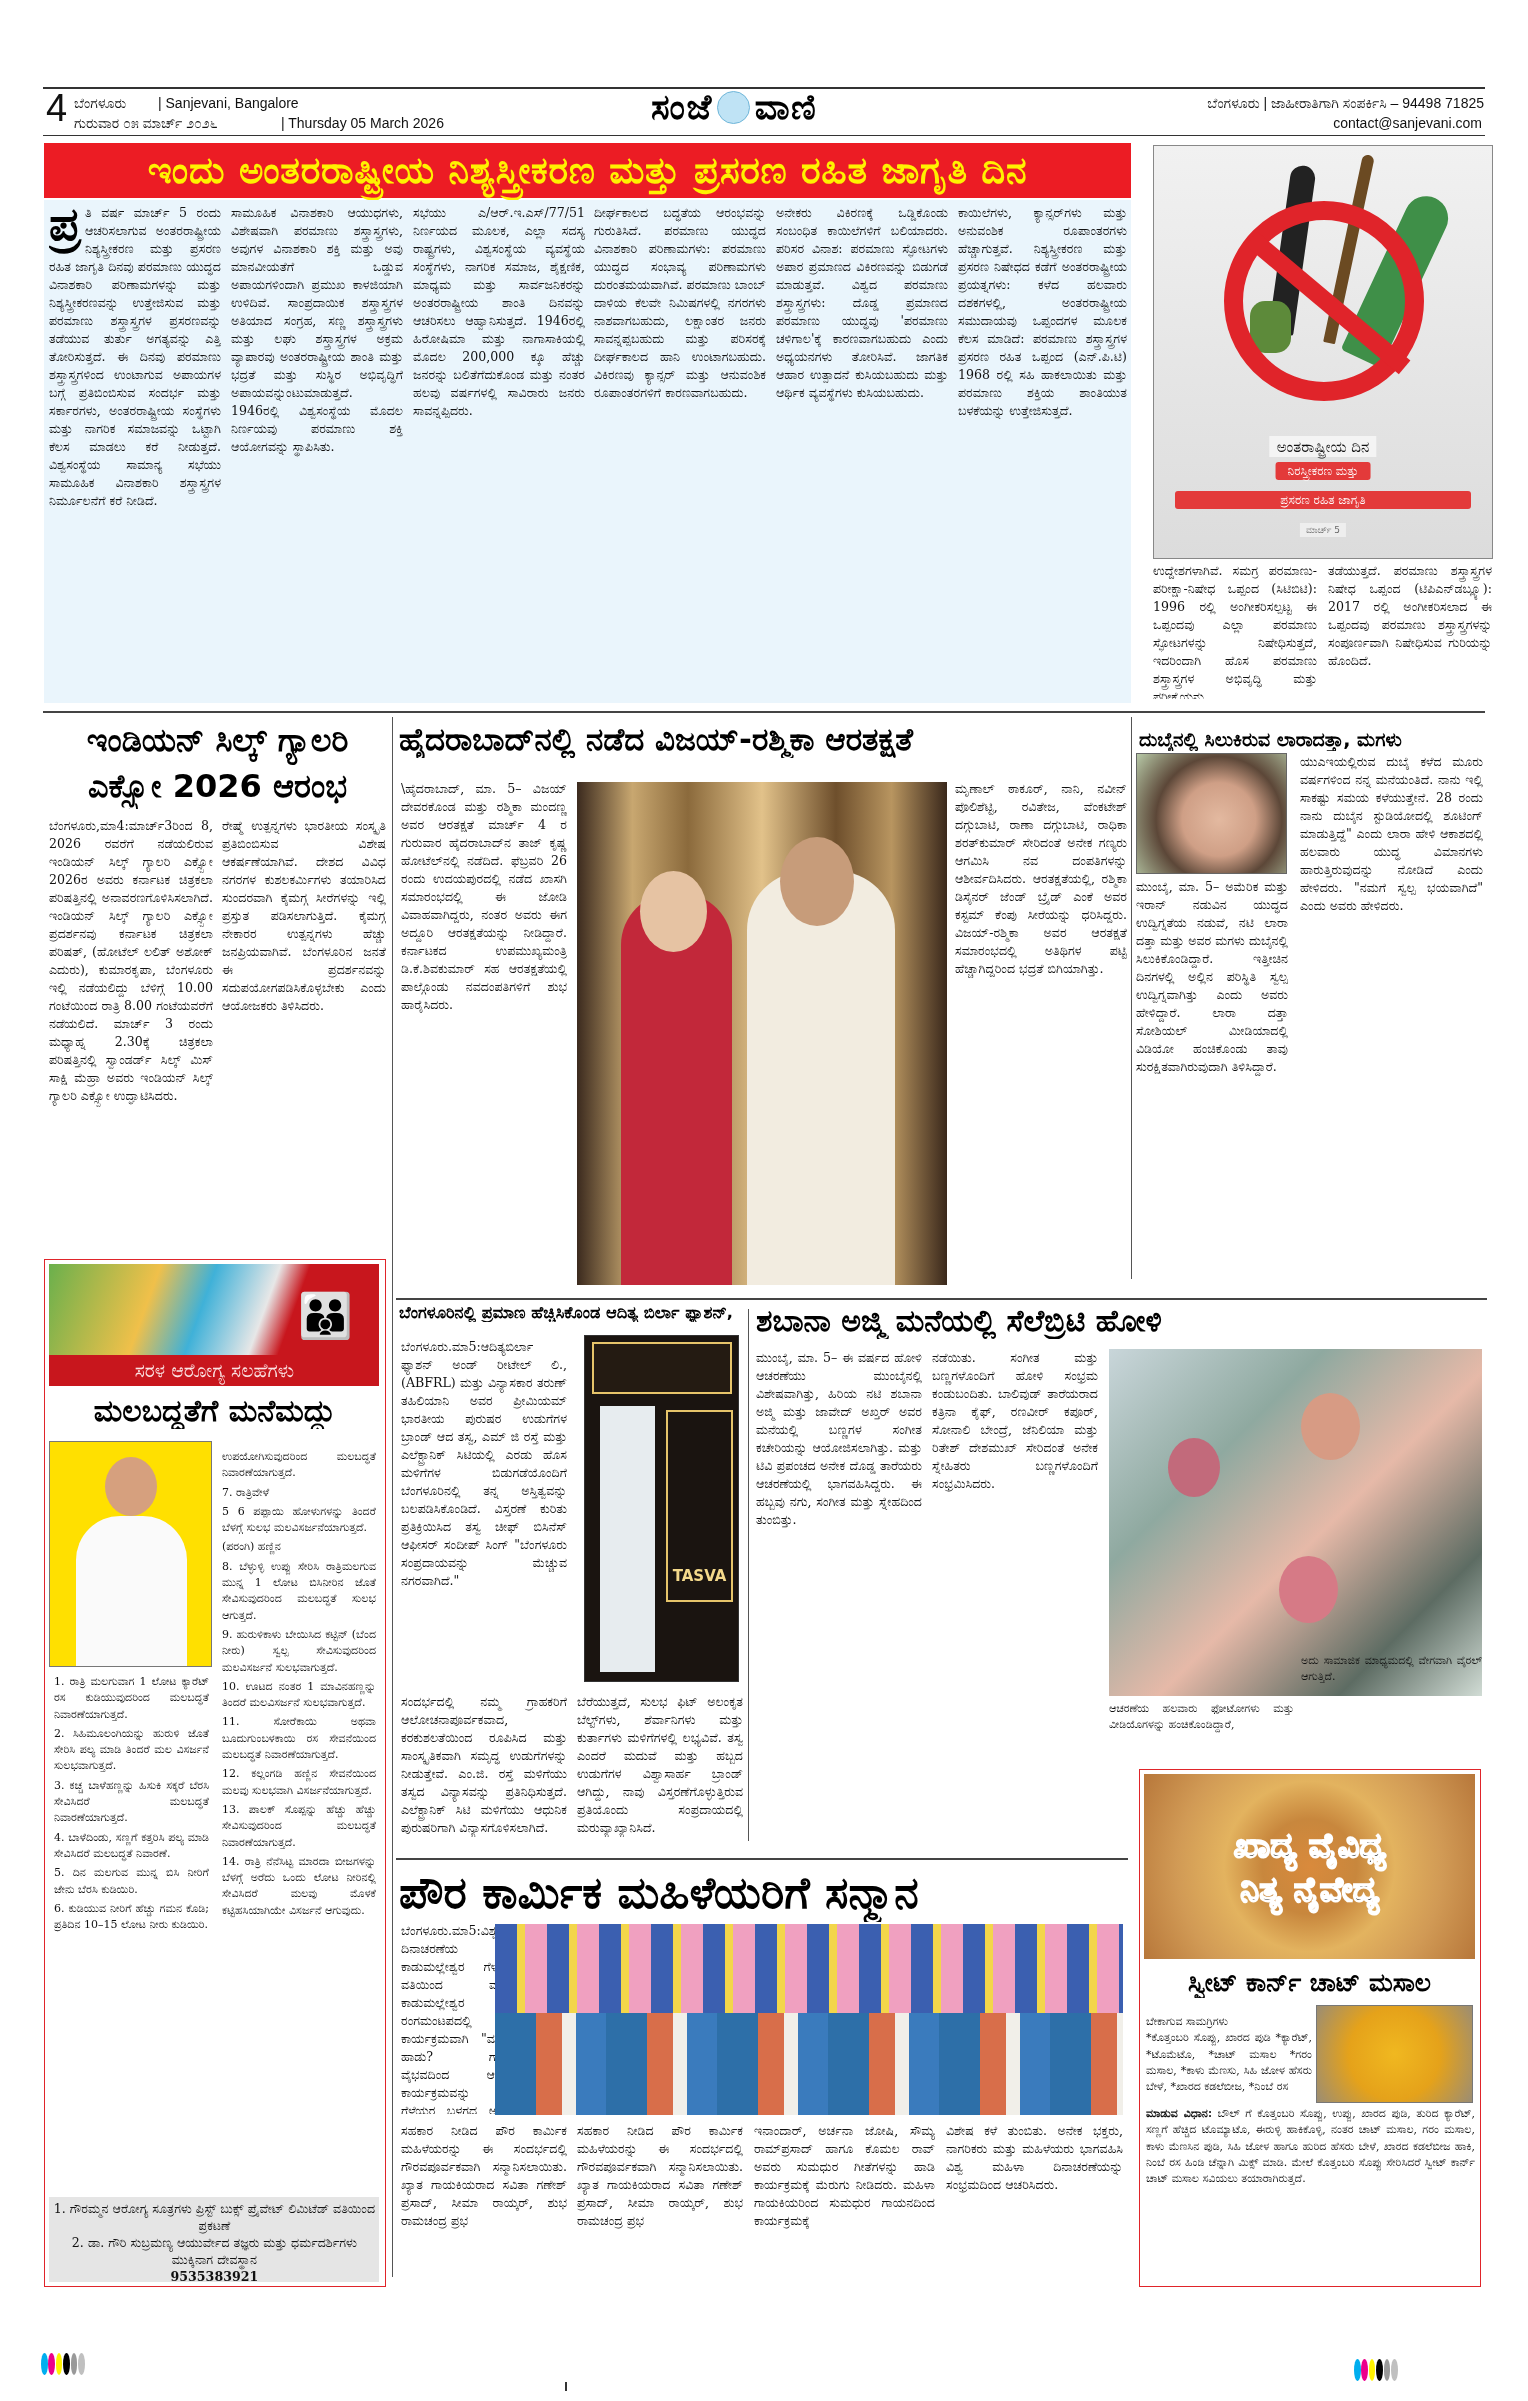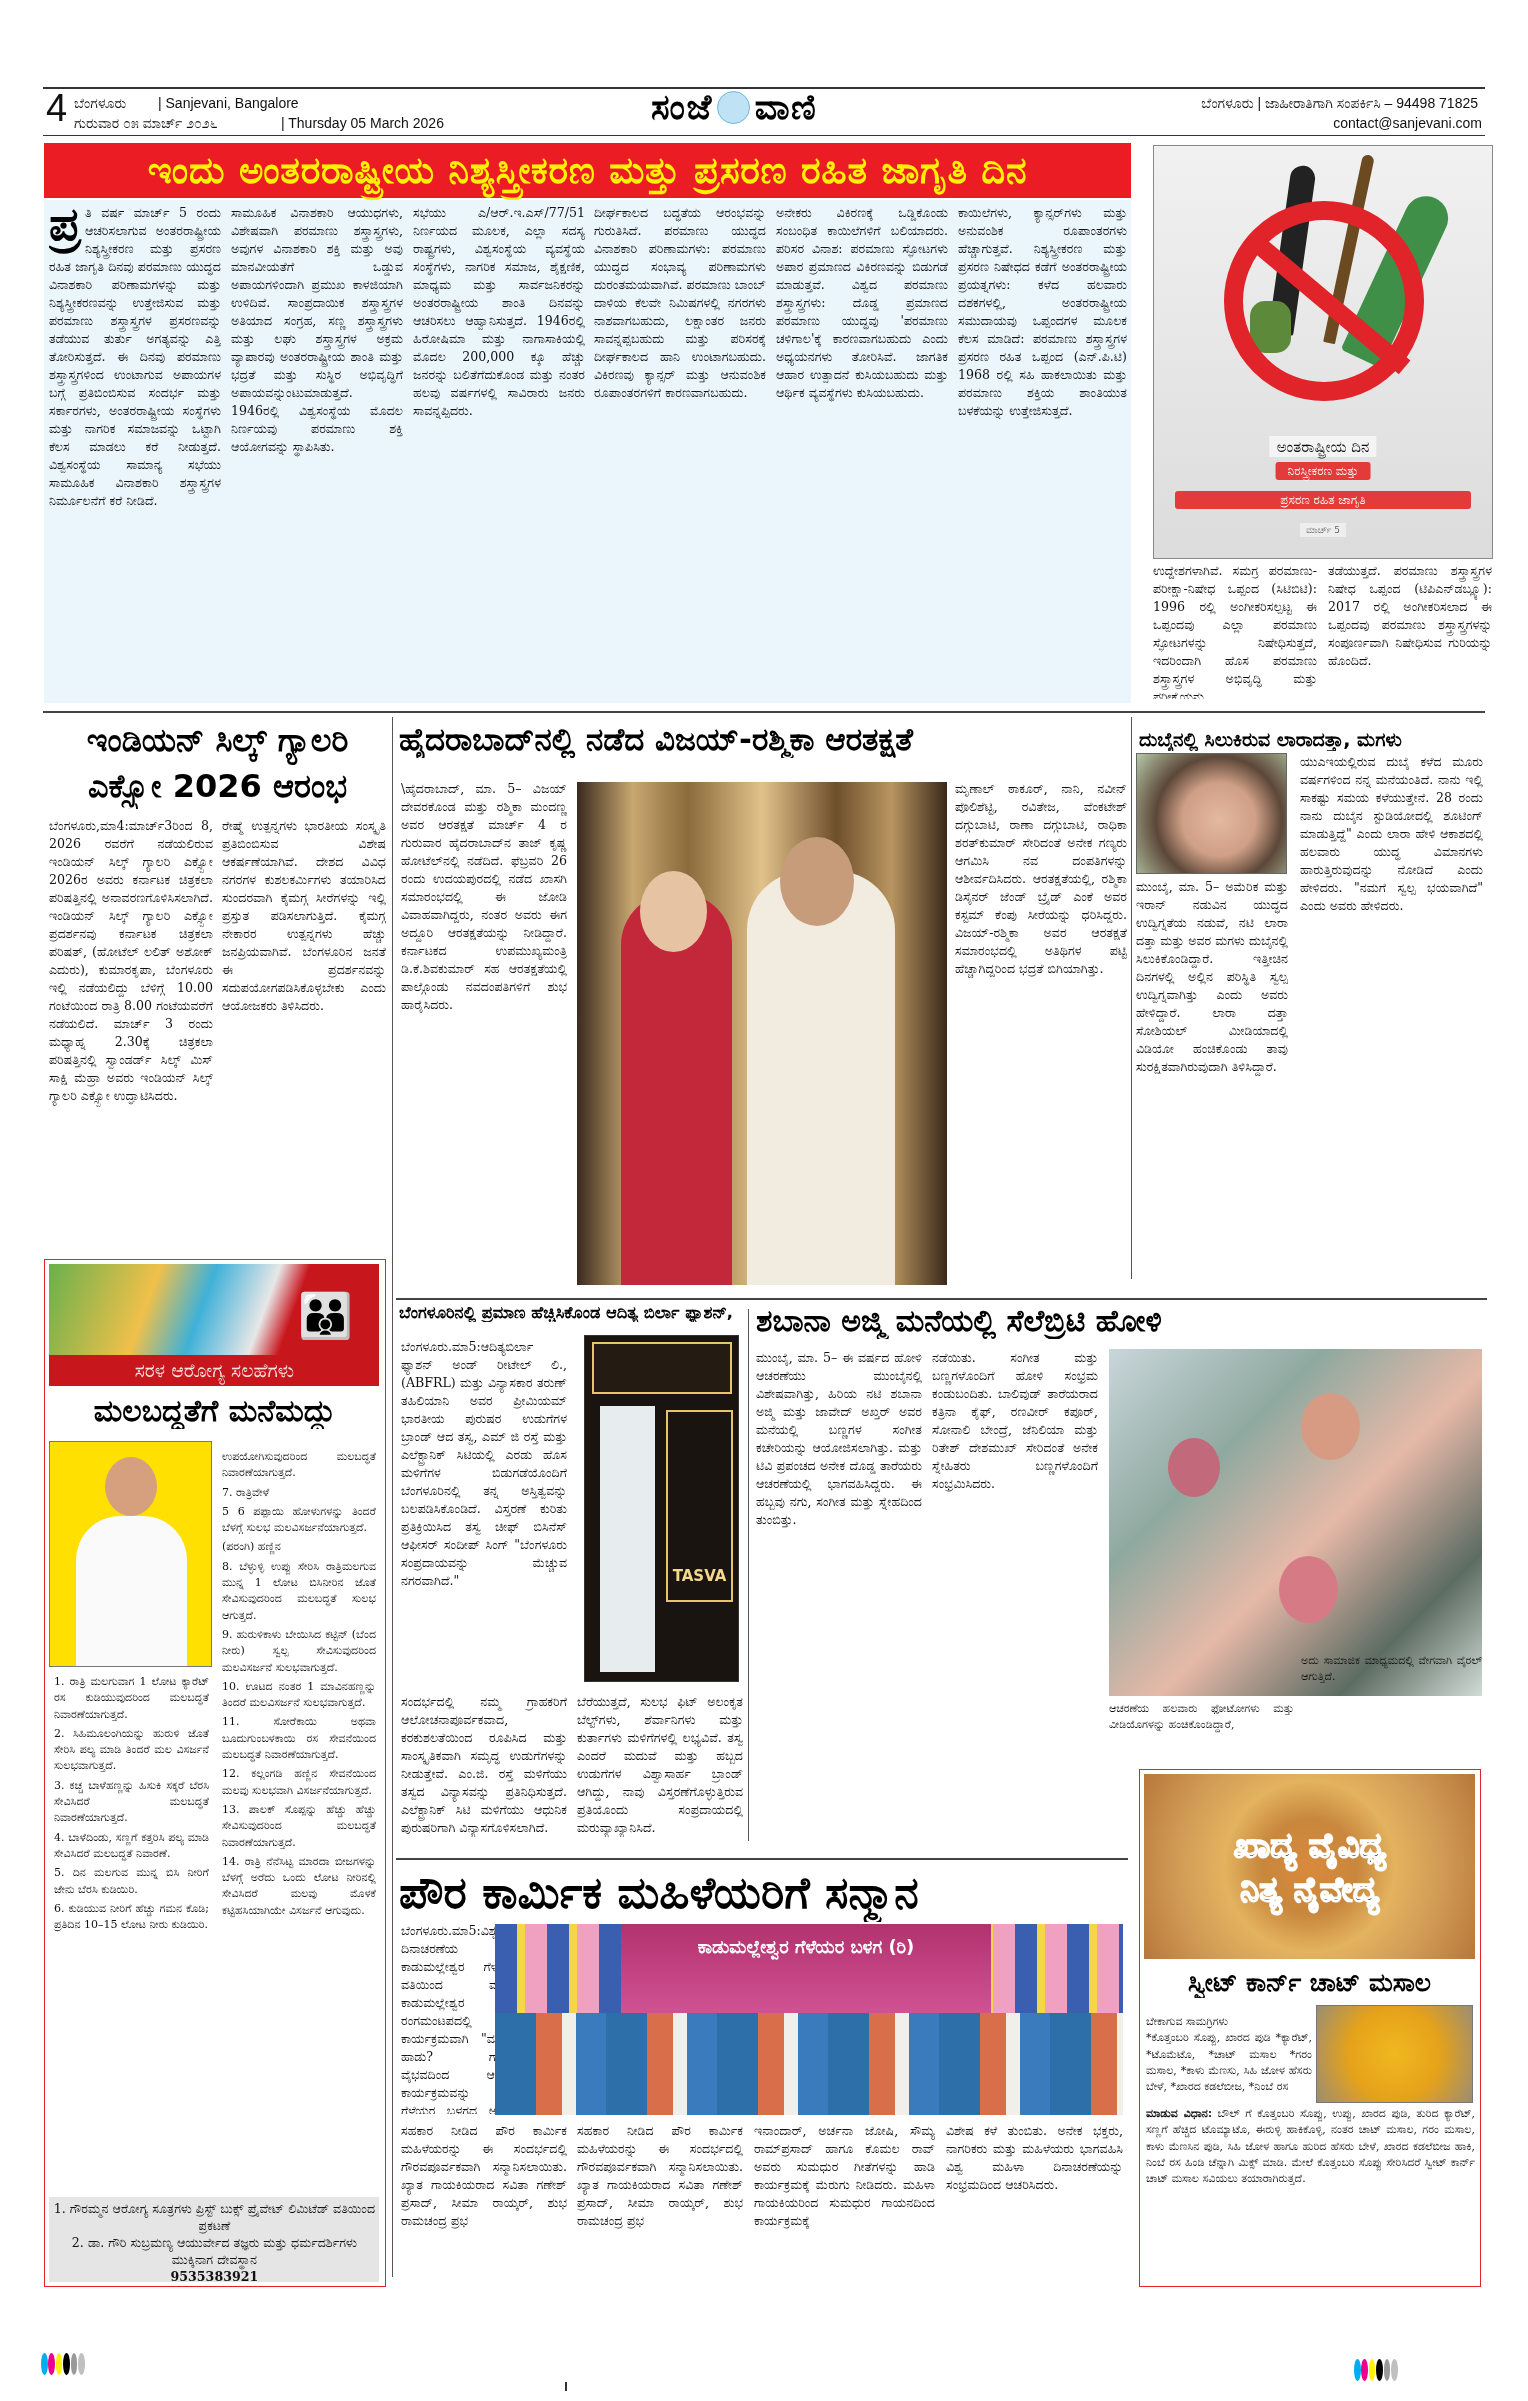--- a/index.html
+++ b/index.html
@@ -52,21 +52,21 @@
 <div class="abs hdr-small" style="left:158px;top:95px">| Sanjevani, Bangalore</div>
 <div class="abs hdr-small" style="left:74px;top:115px">ಗುರುವಾರ ೦೫ ಮಾರ್ಚ್ ೨೦೨೬</div>
 <div class="abs hdr-small" style="left:281px;top:115px">| Thursday  05 March 2026</div>
 
 <div class="abs" id="masthead">
   <span>ಸಂಜೆ</span>
   <span class="logo-dot"></span>
   <span>ವಾಣಿ</span>
 </div>
 
-<div class="abs hdr-small" style="right:50px;top:95px;text-align:right">ಬೆಂಗಳೂರು  |  ಜಾಹೀರಾತಿಗಾಗಿ ಸಂಪರ್ಕಿಸಿ – 94498 71825</div>
+<div class="abs hdr-small" style="right:44px;top:95px;text-align:right">ಬೆಂಗಳೂರು  |  ಜಾಹೀರಾತಿಗಾಗಿ ಸಂಪರ್ಕಿಸಿ – 94498 71825</div>
 <div class="abs hdr-small" style="right:46px;top:115px;text-align:left">contact@sanjevani.com</div>
 <div class="rule" style="left:43px;top:135px;width:1442px;height:0.7px"></div>
 
 <div class="abs" id="banner">
   <span>ಇಂದು ಅಂತರರಾಷ್ಟ್ರೀಯ ನಿಶ್ಯಸ್ತ್ರೀಕರಣ ಮತ್ತು ಪ್ರಸರಣ ರಹಿತ ಜಾಗೃತಿ ದಿನ</span>
 </div>
 
 <div class="abs" id="disarm-box"></div>
 
 <div class="col" style="left:49px;top:204px;width:172px;height:494px">
@@ -183,21 +183,20 @@
   <div style="position:absolute;left:170px;top:207px;width:59px;height:67px;border-radius:50%;background:#d67a86"></div>
 </div>
 <div class="col" style="left:1109px;top:1701px;width:185px;height:37px;font-size:11px;line-height:16.3px">ಆಚರಣೆಯ ಹಲವಾರು ಫೋಟೋಗಳು ಮತ್ತು ವೀಡಿಯೊಗಳನ್ನು ಹಂಚಿಕೊಂಡಿದ್ದಾರೆ,</div>
 <div class="col" style="left:1301px;top:1653px;width:181px;height:37px;font-size:11px;line-height:16.3px">ಅದು ಸಾಮಾಜಿಕ ಮಾಧ್ಯಮದಲ್ಲಿ ವೇಗವಾಗಿ ವೈರಲ್ ಆಗುತ್ತಿದೆ.</div>
 
 <div class="hline" style="left:396px;top:1858px;width:732px"></div>
 
 <div class="head" style="left:399px;top:1863px;width:728px;font-size:44px;line-height:59px">ಪೌರ ಕಾರ್ಮಿಕ ಮಹಿಳೆಯರಿಗೆ ಸನ್ಮಾನ</div>
 <div class="col" style="left:401px;top:1922px;width:166px;height:192px">ಬೆಂಗಳೂರು.ಮಾ5:ವಿಶ್ವಮಹಿಳಾ ದಿನಾಚರಣೆಯ ಅಂಗವಾಗಿ ಕಾಡುಮಲ್ಲೇಶ್ವರ ಗೆಳೆಯರ ಬಳಗದ ವತಿಯಿಂದ ಮಲ್ಲೇಶ್ವರದಲ್ಲಿರುವ ಕಾಡುಮಲ್ಲೇಶ್ವರ ಬಯಲು ರಂಗಮಂಟಪದಲ್ಲಿ ವಿಶೇಷ ಕಾರ್ಯಕ್ರಮವಾಗಿ "ಮಹಿಳಾ ಹುಣ್ಣಿಮೆ ಹಾಡು? ಗಾನಸಂಭ್ರಮ"ವನ್ನು ವೈಭವದಿಂದ ಆಯೋಜಿಸಲಾಗಿತ್ತು. ಕಾರ್ಯಕ್ರಮವನ್ನು ಕಾಡುಮಲ್ಲೇಶ್ವರ ಗೆಳೆಯರ ಬಳಗದ ಅಧ್ಯಕ್ಷರಾದ ಬಿ.ಕೆ. ಶಿವರಾಂ ಅವರು ದೀಪ ಬೆಳಗಿಸುವ ಮೂಲಕ ಉದ್ಘಾಟಿಸಿದರು.</div>
 <div class="photo" style="left:495px;top:1924px;width:628px;height:191px;background:repeating-linear-gradient(90deg,#3b5fb0 0 22px,#f3d64a 22px 30px,#f0a0c0 30px 52px)">
-  <div style="position:absolute;left:126px;top:0;width:370px;height:111px;background:linear-gradient(#b2326e,#d85a9c);color:#fff;font-family:'DejaVu Sans',sans-serif;font-weight:bold;font-size:18px;text-align:center;padding-top:12px">ಕಾಡುಮಲ್ಲೇಶ್ವರ ಗೆಳೆಯರ ಬಳಗ (ರಿ)</div>
   <div style="position:absolute;left:0;top:89px;width:628px;height:102px;background:repeating-linear-gradient(90deg,#2d6fa8 0 41px,#d86e4a 41px 67px,#f1efe9 67px 81px,#3a7bbd 81px 111px)"></div>
 </div>
 <div class="col" style="left:401px;top:2122px;width:166px;height:159px">ಸಹಕಾರ ನೀಡಿದ ಪೌರ ಕಾರ್ಮಿಕ ಮಹಿಳೆಯರನ್ನು ಈ ಸಂದರ್ಭದಲ್ಲಿ ಗೌರವಪೂರ್ವಕವಾಗಿ ಸನ್ಮಾನಿಸಲಾಯಿತು. ಖ್ಯಾತ ಗಾಯಕಿಯರಾದ ಸವಿತಾ ಗಣೇಶ್ ಪ್ರಸಾದ್, ಸೀಮಾ ರಾಯ್ಕರ್, ಶುಭ ರಾಮಚಂದ್ರ ಪ್ರಭ</div>
 <div class="col" style="left:577px;top:2122px;width:166px;height:159px">ಸಹಕಾರ ನೀಡಿದ ಪೌರ ಕಾರ್ಮಿಕ ಮಹಿಳೆಯರನ್ನು ಈ ಸಂದರ್ಭದಲ್ಲಿ ಗೌರವಪೂರ್ವಕವಾಗಿ ಸನ್ಮಾನಿಸಲಾಯಿತು. ಖ್ಯಾತ ಗಾಯಕಿಯರಾದ ಸವಿತಾ ಗಣೇಶ್ ಪ್ರಸಾದ್, ಸೀಮಾ ರಾಯ್ಕರ್, ಶುಭ ರಾಮಚಂದ್ರ ಪ್ರಭ</div>
 <div class="col" style="left:754px;top:2122px;width:181px;height:159px">ಇನಾಂದಾರ್, ಅರ್ಚನಾ ಜೋಷಿ, ಸೌಮ್ಯ ರಾಮ್‌ಪ್ರಸಾದ್ ಹಾಗೂ ಕೊಮಲ ರಾವ್ ಅವರು ಸುಮಧುರ ಗೀತೆಗಳನ್ನು ಹಾಡಿ ಕಾರ್ಯಕ್ರಮಕ್ಕೆ ಮೆರುಗು ನೀಡಿದರು. ಮಹಿಳಾ ಗಾಯಕಿಯರಿಂದ ಸುಮಧುರ ಗಾಯನದಿಂದ ಕಾರ್ಯಕ್ರಮಕ್ಕೆ</div>
 <div class="col" style="left:946px;top:2122px;width:177px;height:159px">ವಿಶೇಷ ಕಳೆ ತುಂಬಿತು. ಅನೇಕ ಭಕ್ತರು, ನಾಗರಿಕರು ಮತ್ತು ಮಹಿಳೆಯರು ಭಾಗವಹಿಸಿ ವಿಶ್ವ ಮಹಿಳಾ ದಿನಾಚರಣೆಯನ್ನು ಸಂಭ್ರಮದಿಂದ ಆಚರಿಸಿದರು.</div>
 
 <div class="abs" id="recipe-box">
   <div id="spice-img">
     <span>ಖಾದ್ಯ ವೈವಿಧ್ಯ</span>

